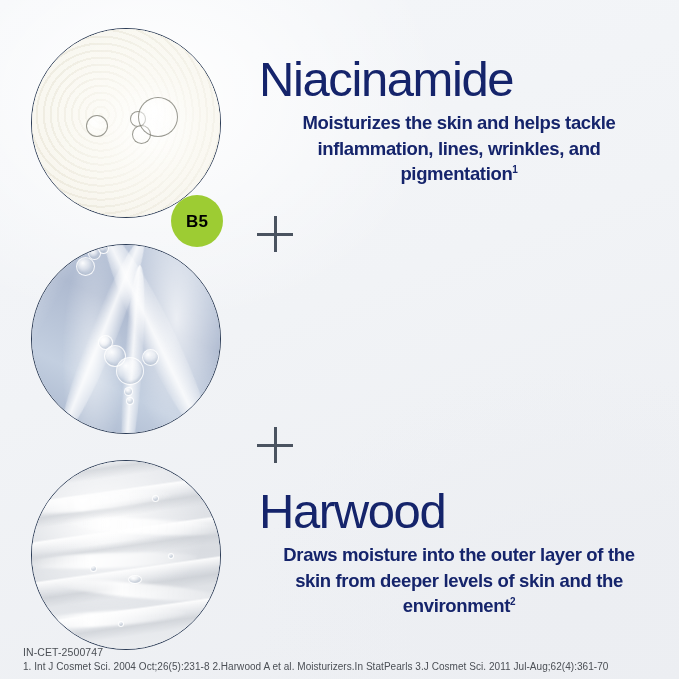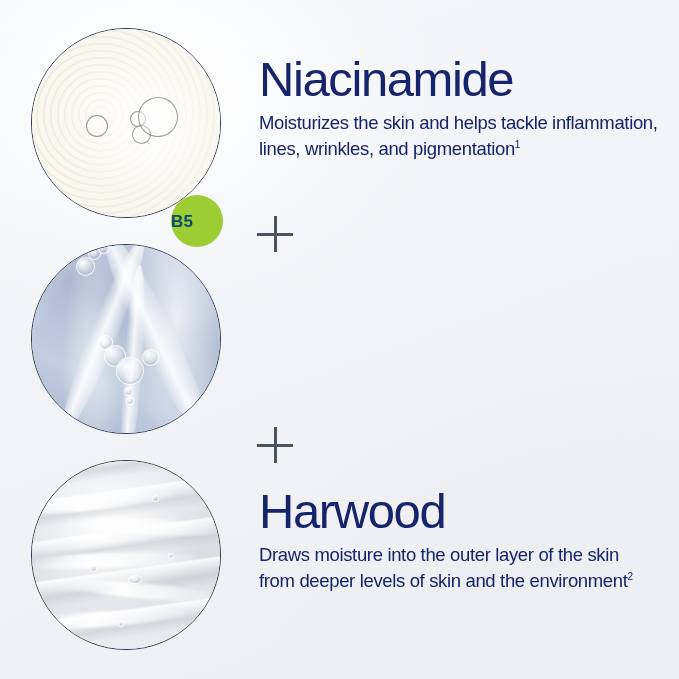--- a/index.html
+++ b/index.html
@@ -117,22 +117,22 @@
 
   
   .badge {
     position: absolute;
     width: 52px;
     height: 52px;
     border-radius: 50%;
     background: #9dcc33;
     display: flex;
     align-items: center;
-    justify-content: flex-start;
-    color: #0c4a6e;
+    justify-content: center;
+    color: #000000;
     font-weight: bold;
     font-size: 17px;
     letter-spacing: 0.2px;
     line-height: 1;
   }
   .badge-1 { left: 171px; top: 167px; }
   .badge-2 { left: 171px; top: 382px; }
 
   
   .copy {
@@ -147,25 +147,26 @@
     color: #15246b;
     font-weight: normal;
     font-size: 49px;
     line-height: 0.96;
     letter-spacing: -1.4px;
     margin: 0 0 7px 0;
     white-space: nowrap;
   }
   .ing-desc {
     color: #15246b;
-    font-weight: normal;
+    font-weight: bold;
     font-size: 18.5px;
     line-height: 1.38;
     letter-spacing: -0.35px;
-    margin: 0;
+    margin: 7px;
+    text-align: center;
   }
   .ing-desc sup {
     font-size: 10px;
     vertical-align: super;
     line-height: 0;
   }
 
   
   .plus {
     position: absolute;
@@ -266,14 +267,18 @@
       <div class="b3-streak" style="left:-6px;  top:150px; width:160px; transform:rotate(-4deg);"></div>
       <div class="bub" style="left:120px; top:34px; width:5px; height:5px;"></div>
       <div class="bub" style="left:58px;  top:104px;width:5px; height:5px;"></div>
       <div class="bub" style="left:96px;  top:114px;width:12px;height:7px;"></div>
       <div class="bub" style="left:136px; top:92px; width:4px; height:4px;"></div>
       <div class="bub" style="left:86px;  top:160px;width:4px; height:4px;"></div>
     </div>
 
   </div>
 
+  <div class="footer">
+    <p class="footer-code">IN-CET-2500747</p>
+    <p class="footer-refs">1. Int J Cosmet Sci. 2004 Oct;26(5):231-8   2.Harwood A et al. Moisturizers.In StatPearls   3.J Cosmet Sci. 2011 Jul-Aug;62(4):361-70</p>
+  </div>
 
 </div>
 
 </body></html>

